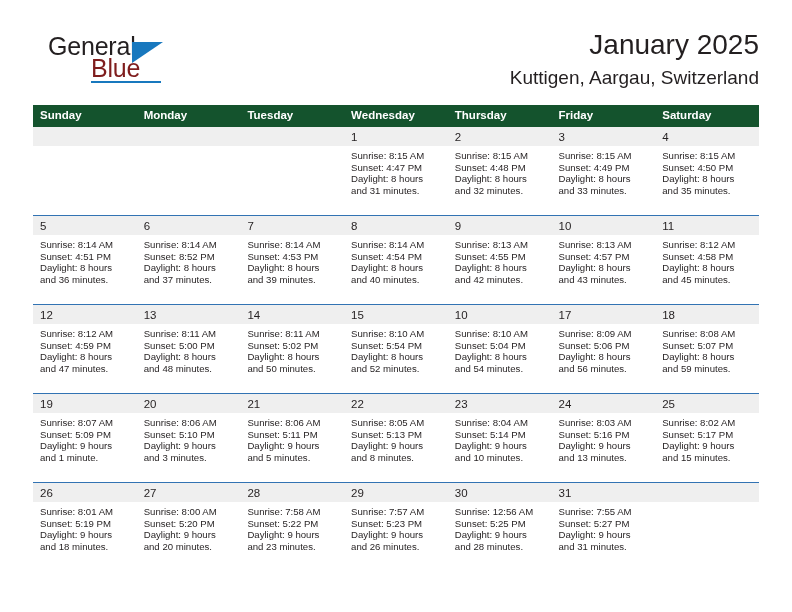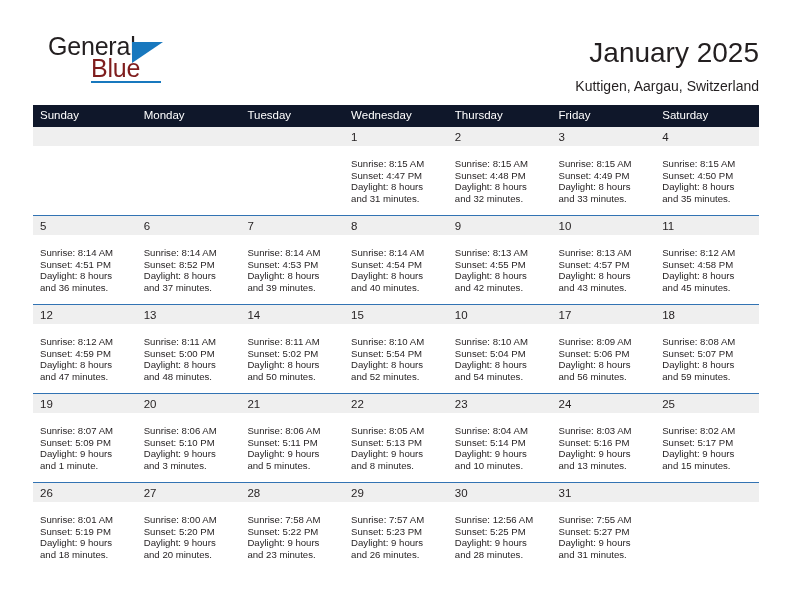--- a/index.html
+++ b/index.html
@@ -71,31 +71,31 @@
     left: 58px;
     top: 49px;
     width: 70px;
     height: 2px;
     background: #1878be;
   }
 
   .title-block {
     position: absolute;
     right: 0;
-    top: 8px;
+    top: 0;
     text-align: right;
   }
   .cal-title {
     font-size: 28px;
     color: #231f20;
     line-height: 34px;
     white-space: nowrap;
   }
   .cal-subtitle {
-    font-size: 14px;
+    font-size: 19px;
     color: #231f20;
     line-height: 20px;
     margin-top: 6px;
     white-space: nowrap;
   }
 
   
   .calendar {
     position: absolute;
     left: 33px;
@@ -103,24 +103,24 @@
     width: 726px;
   }
   table.cal-table {
     border-collapse: collapse;
     table-layout: fixed;
     width: 726px;
   }
   table.cal-table col { width: 103.71px; }
 
   thead th {
-    background: #0f172a;
+    background: #14532d;
     color: #ffffff;
     font-size: 11.5px;
-    font-weight: normal;
+    font-weight: bold;
     text-align: left;
     padding: 4px 0 5px 7px;
     height: 11px;
     line-height: 13px;
     margin-top: 13px;
   }
 
   tbody td {
     vertical-align: top;
     padding: 0;
@@ -138,21 +138,21 @@
   .daynum-band {
     background: #efefef;
     height: 19px;
     box-sizing: border-box;
     padding: 3px 0 0 7px;
     font-size: 11.5px;
     line-height: 14px;
     color: #231f20;
   }
   .cell-body {
-    padding: 12px 6px 0 7px;
+    padding: 4px 6px 0 7px;
     font-size: 9.6px;
     line-height: 11.6px;
     color: #231f20;
   }
   .cell-body div { white-space: nowrap; }
   .cell-empty .daynum-band { color: transparent; }
 </style>
 </head>
 <body>
 

